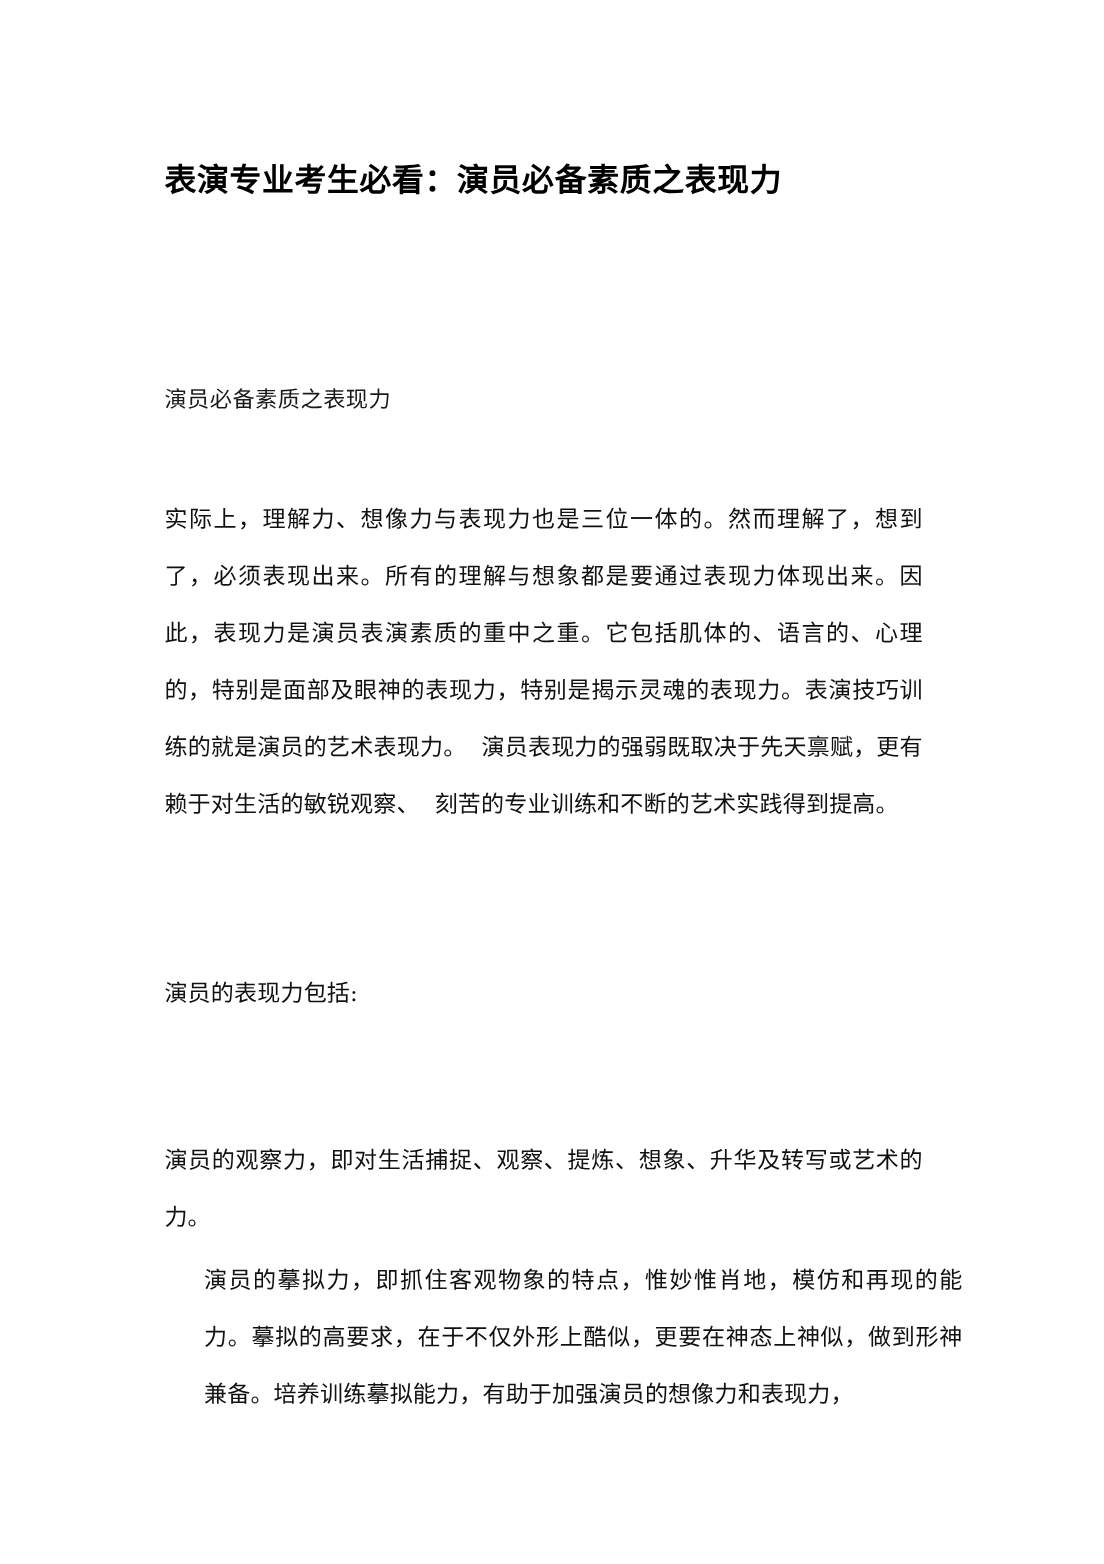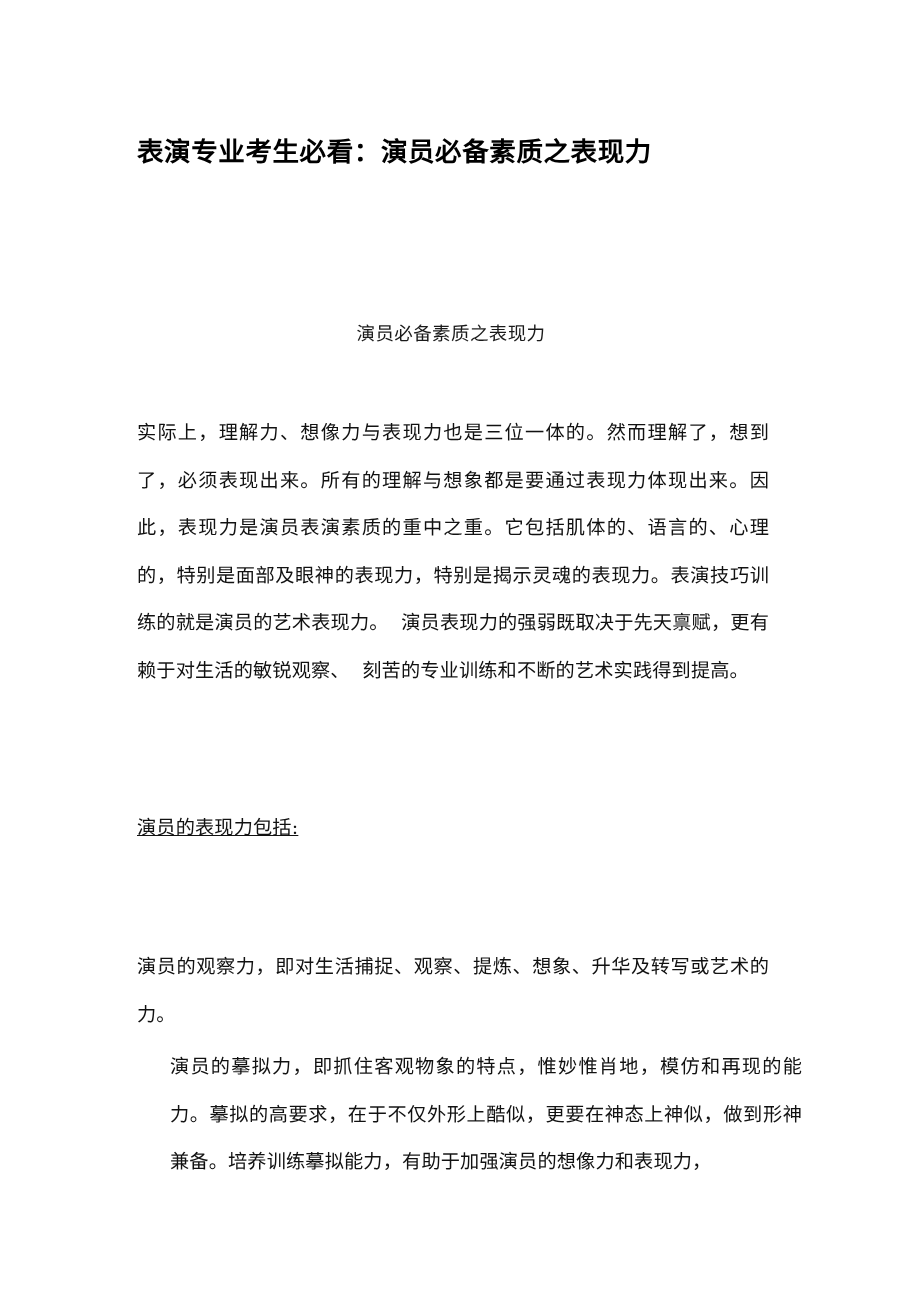--- a/index.html
+++ b/index.html
@@ -23,35 +23,35 @@
     margin: 0 auto;
     overflow: hidden;
     box-sizing: border-box;
   }
 
   .doc-title {
     position: absolute;
     left: 137px;
     top: 116px;
     width: 646px;
-    font-family: Liberation Serif, serif;
+    font-family: Liberation Mono, monospace;
     font-size: 26.5px;
     font-weight: bold;
     line-height: 36px;
     letter-spacing: 0.6px;
     color: #000000;
     white-space: nowrap;
   }
 
   .doc-subtitle {
     position: absolute;
     left: 137px;
     top: 320px;
     width: 628px;
-    text-align: center;
+    text-align: left;
     font-family: "DejaVu Serif", "Liberation Serif", serif;
     font-size: 18.5px;
     font-weight: normal;
     line-height: 28px;
     letter-spacing: 0.4px;
     color: #1a1a1a;
   }
 
   .body-block {
     position: absolute;
@@ -62,21 +62,21 @@
     line-height: 47.5px;
     letter-spacing: 0.15px;
     color: #111111;
     text-align: justify;
     text-justify: inter-ideograph;
     white-space: pre-wrap;
     word-break: break-all;
   }
 
   .p1 { top: 390px; }
-  .p2 { top: 785px; text-decoration: underline; }
+  .p2 { top: 785px; }
   .p3 { top: 924px; }
   .p4 { top: 1024px; margin-left: 33px; }
 </style>
 </head>
 <body>
 
 <div class="page">
 
   <h1 class="doc-title">表演专业考生必看：演员必备素质之表现力</h1>
 

